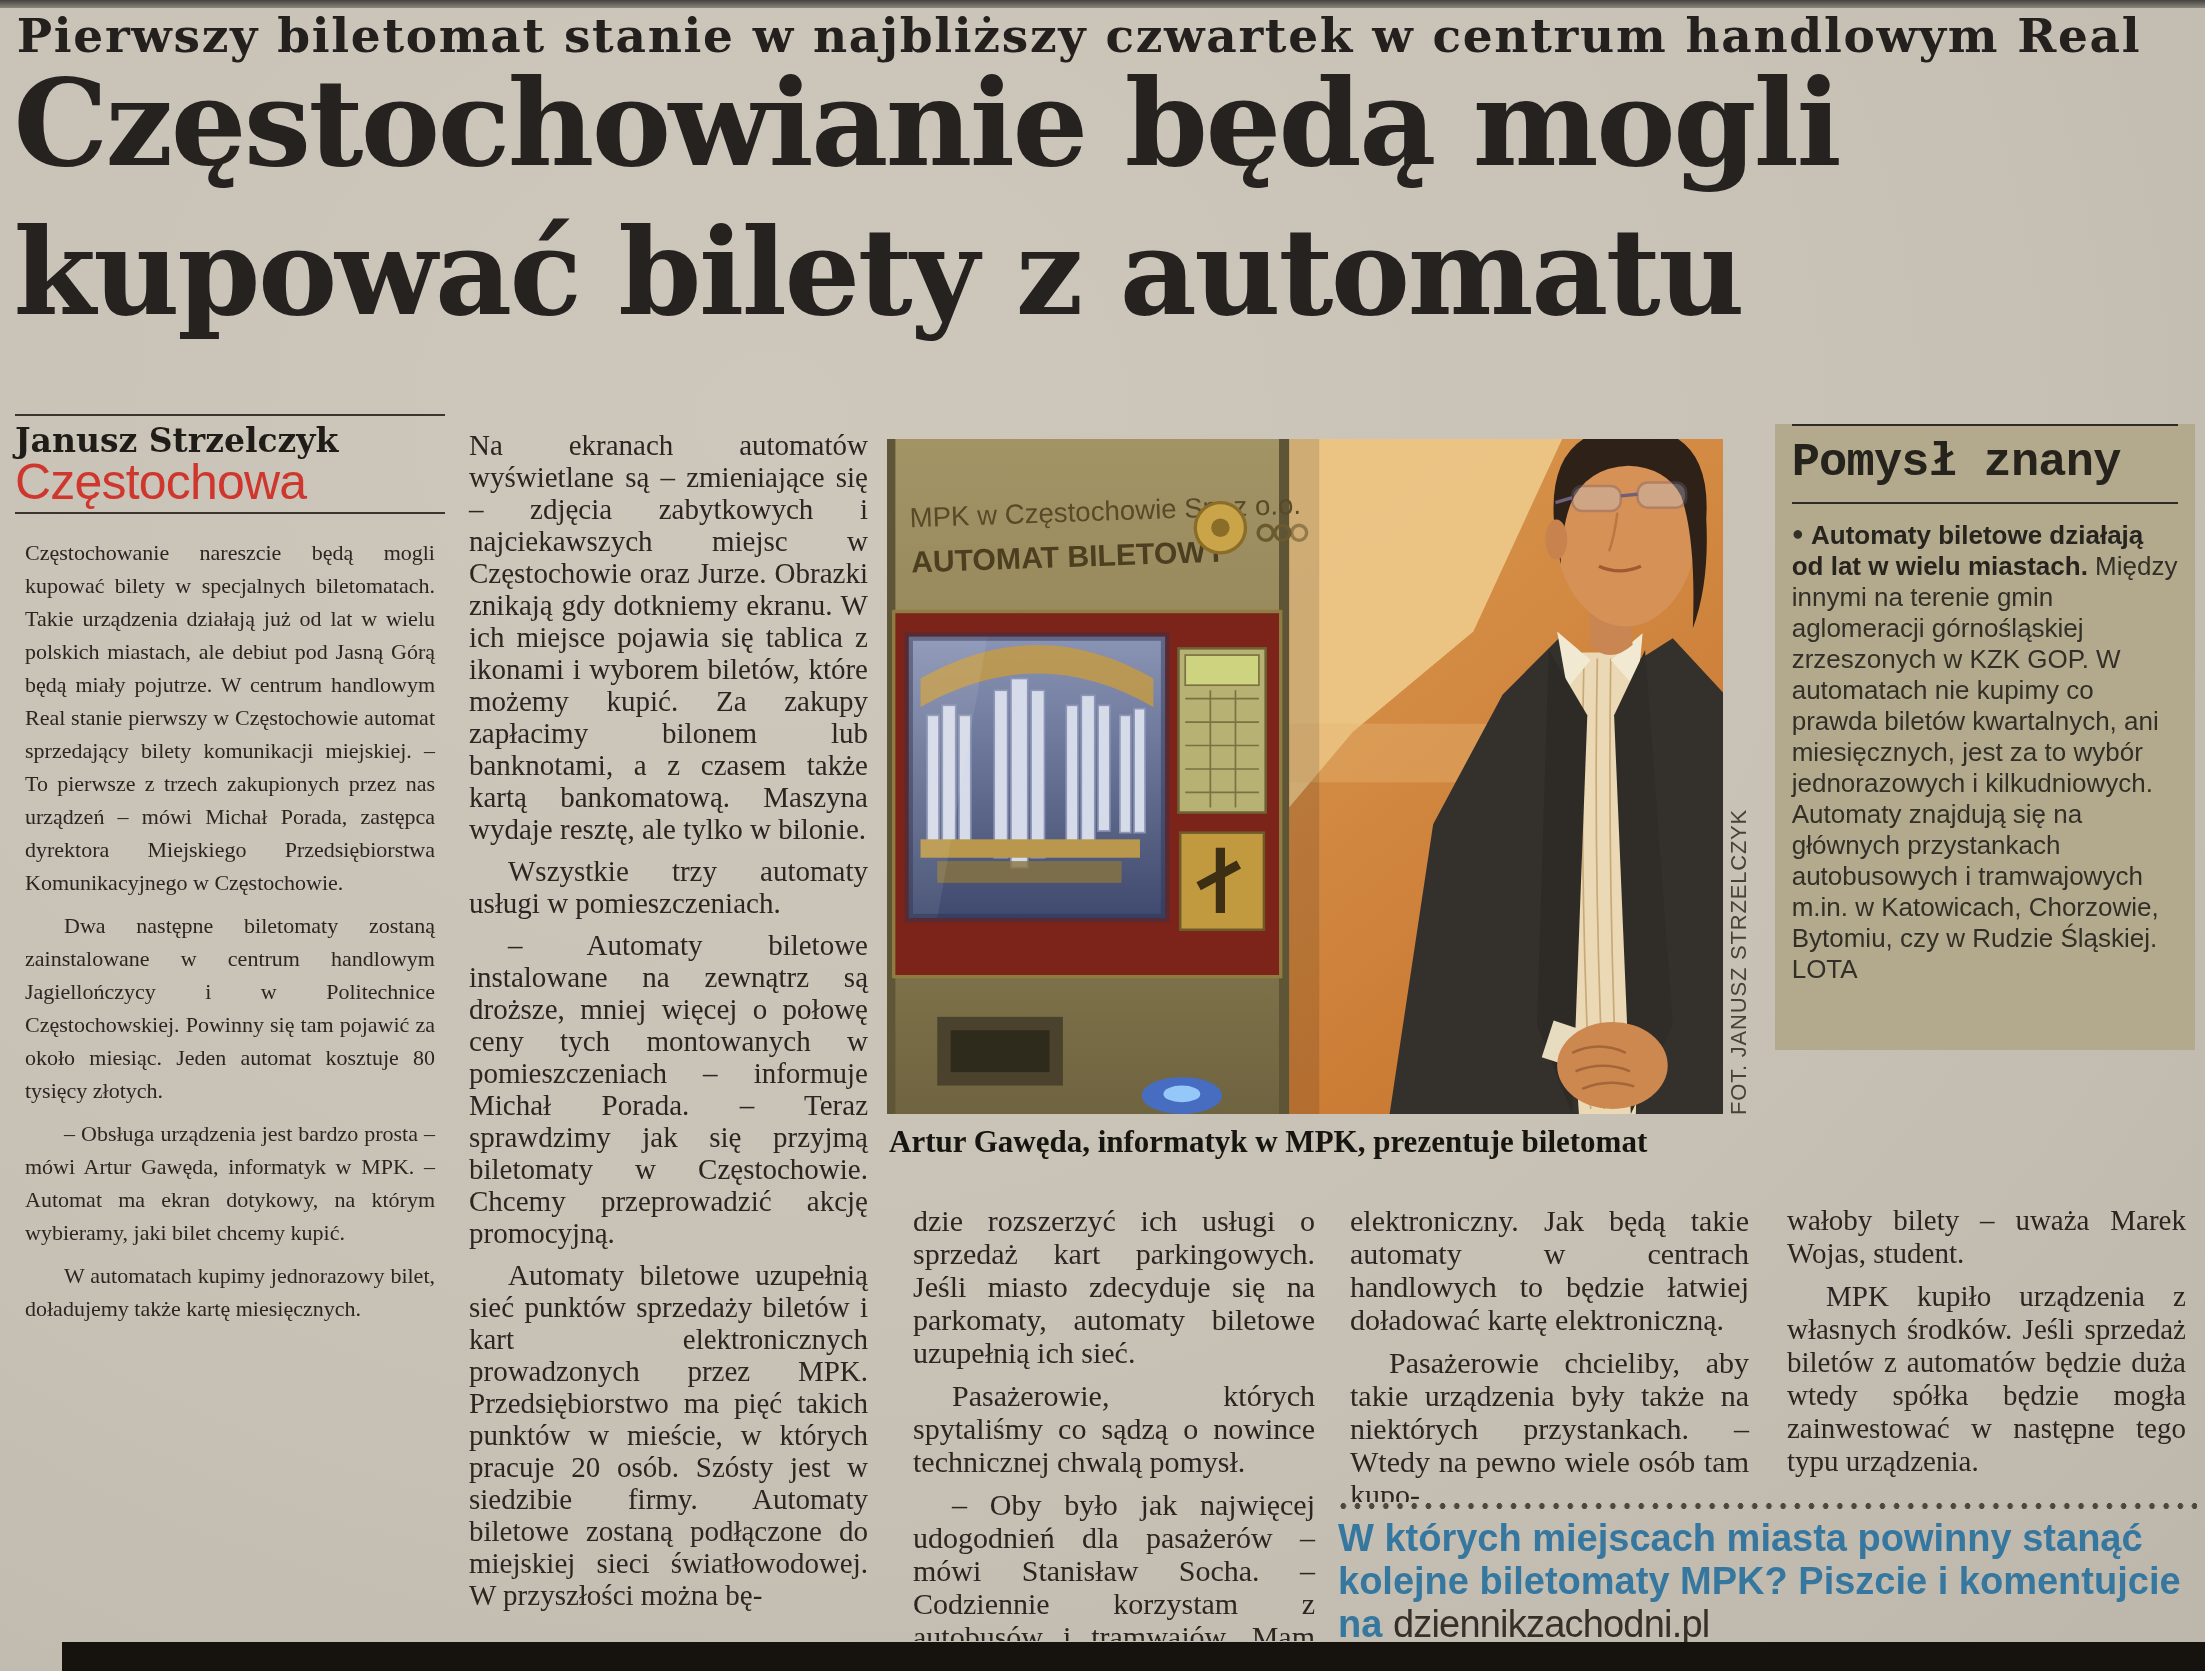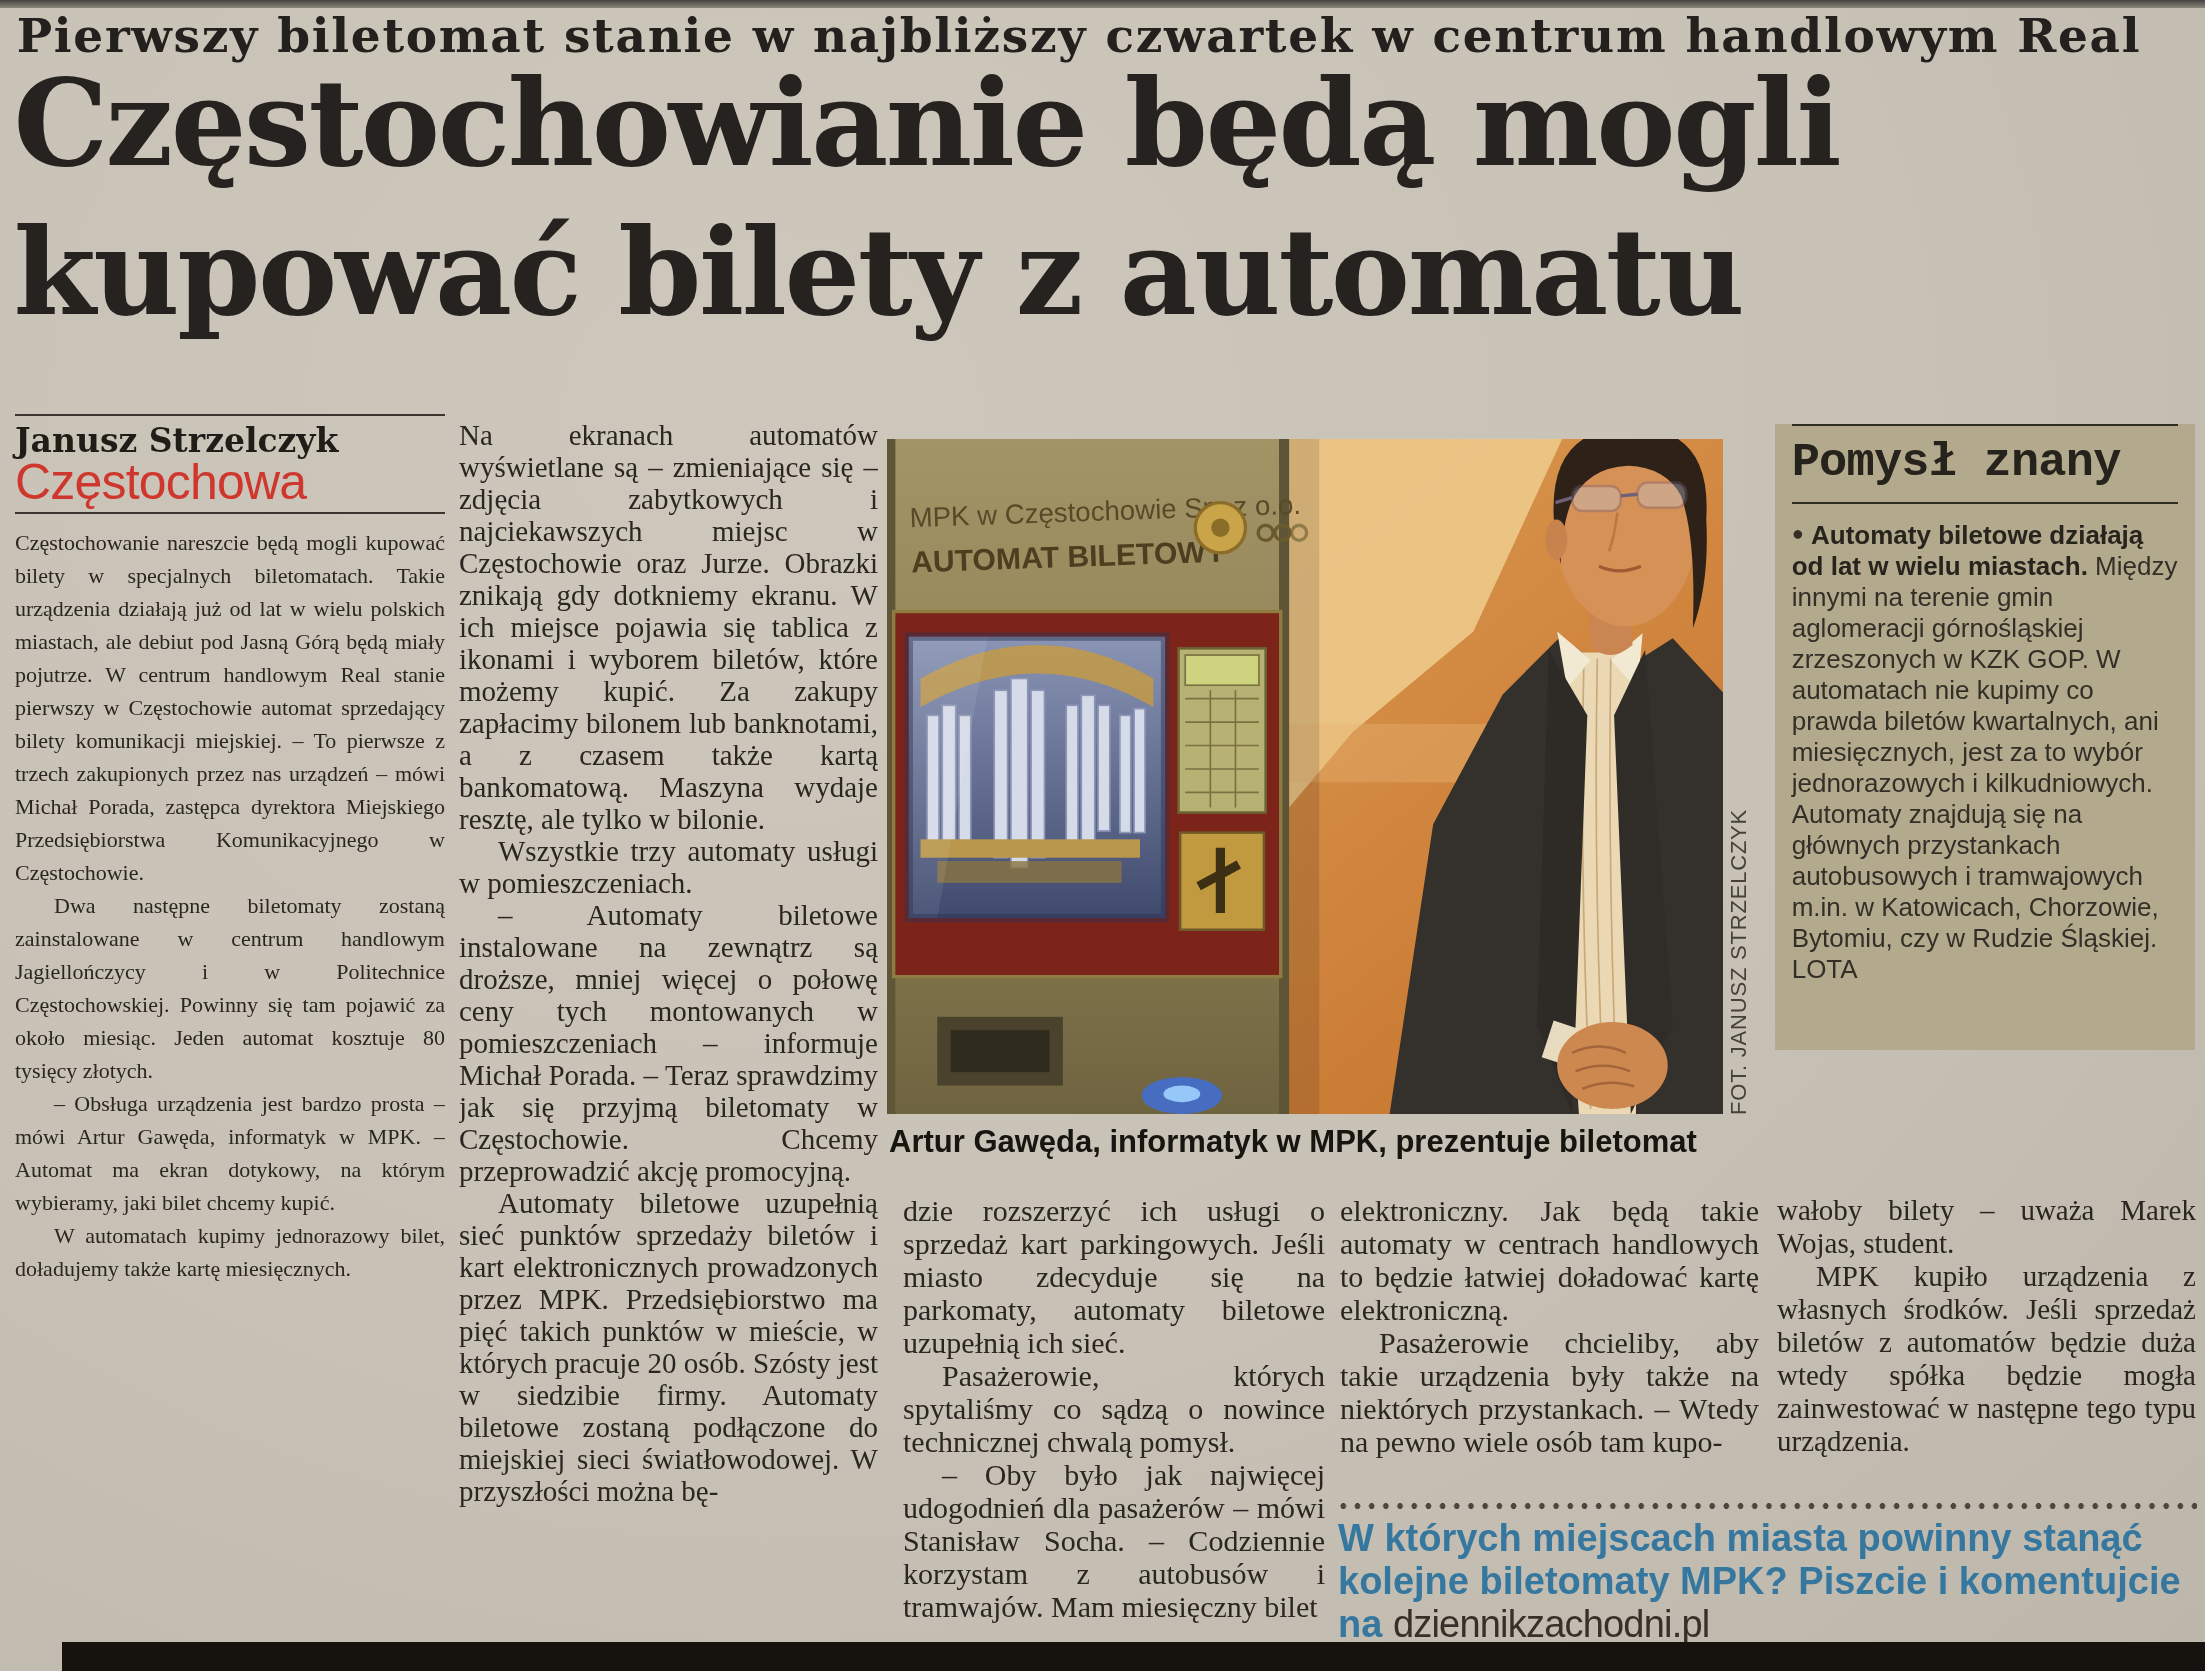--- a/index.html
+++ b/index.html
@@ -18,25 +18,25 @@
         border-top:2.5px solid #3a362f;border-bottom:2.5px solid #3a362f;padding:5px 0 8.4px;}
   .by-name{font-family:"DejaVu Serif",serif;font-weight:700;font-size:33px;line-height:39px;color:#201d19;}
   .by-city{font-family:"Liberation Sans",sans-serif;font-weight:400;font-size:50px;line-height:44px;
         color:#cf372e;letter-spacing:-0.8px;}
   .col{position:absolute;text-align:justify;overflow:hidden;}
   #col1{left:15px;top:526px;width:430px;height:1114px;font-size:22px;line-height:33px;}
   #col2{left:459px;top:419px;width:419px;height:1221px;font-size:29px;line-height:32px;}
   #col3{left:903px;top:1194px;width:422px;height:447px;font-size:30px;line-height:33px;}
   #col4{left:1340px;top:1194px;width:419px;height:308px;font-size:30px;line-height:33px;}
   #col5{left:1777px;top:1194px;width:419px;height:321px;font-size:29px;line-height:33px;}
-  .para{margin:0;}
+  .para{margin:10px;}
   .ind{text-indent:39px;}
   .photo{position:absolute;left:887px;top:439px;width:836px;height:675px;}
   .caption{position:absolute;left:889px;top:1124px;width:841px;
-        font-family:Liberation Sans, sans-serif;font-weight:700;font-size:31px;color:#17150f;white-space:nowrap;}
+        font-family:Liberation Serif, serif;font-weight:700;font-size:31px;color:#17150f;white-space:nowrap;}
   .credit{position:absolute;left:1726px;top:1115px;transform:rotate(-90deg);transform-origin:0 0;
         font-family:"Liberation Sans",sans-serif;font-size:22px;color:#474238;letter-spacing:0.8px;white-space:nowrap;}
   .sidebar{position:absolute;left:1775px;top:424px;width:420px;height:626px;background:#b3aa8e;
         box-sizing:border-box;padding:0 16.7px;}
   .sb-title{border-top:2.5px solid #2e2a24;border-bottom:2.5px solid #2e2a24;padding:10px 0 13.4px;
         font-family:Liberation Mono, monospace;font-weight:700;font-size:47px;letter-spacing:-0.8px;color:#26221c;}
   .sb-body{font-family:"Liberation Sans",sans-serif;font-size:26px;line-height:31px;color:#332f27;
         margin:13.4px 0 0 0;text-align:left;}
   .sb-lead{font-weight:700;color:#27231d;}
   .sb-bullet{font-size:20px;vertical-align:4.2px;}

